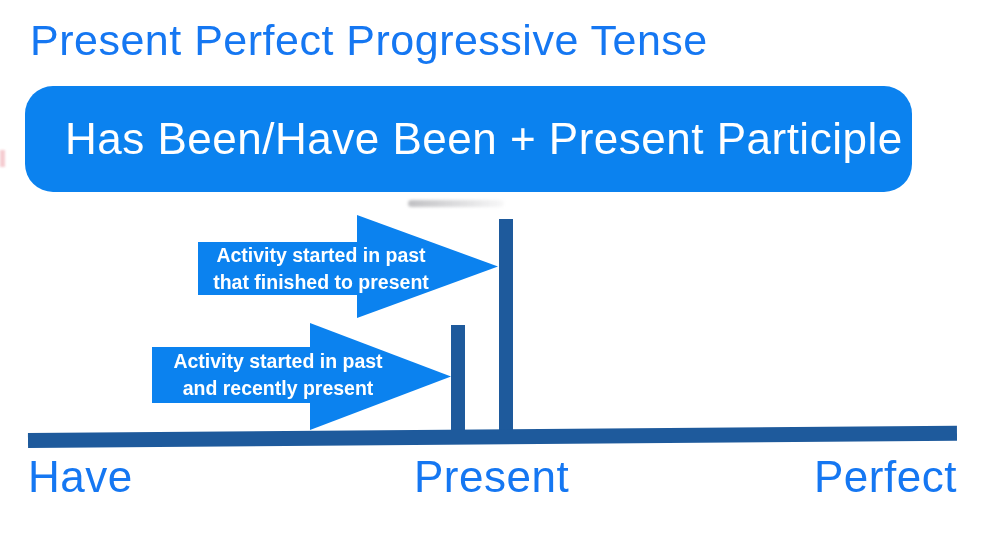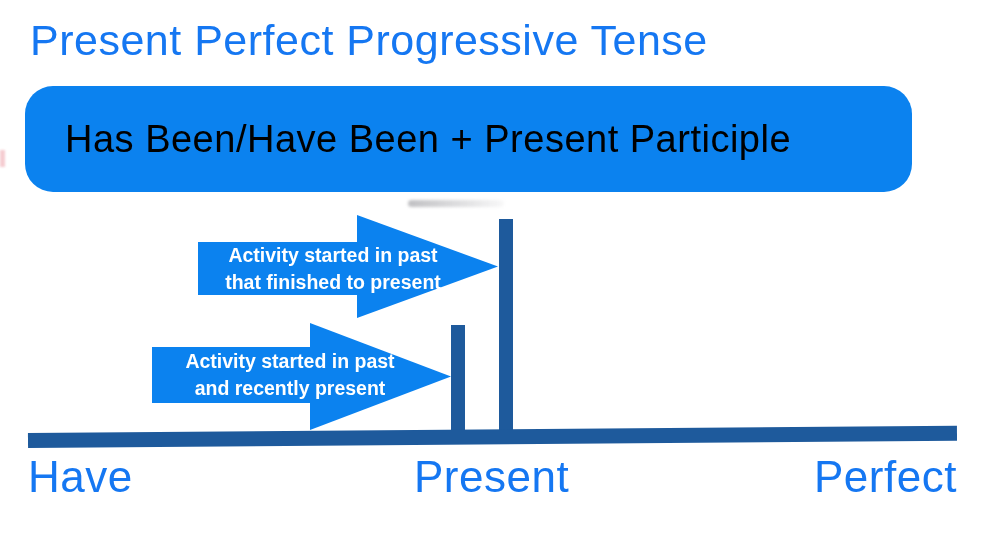--- a/index.html
+++ b/index.html
@@ -28,22 +28,22 @@
     left: 25px;
     top: 86px;
     width: 887px;
     height: 106px;
     background: #0b82ef;
     border-radius: 28px;
     display: flex;
     align-items: center;
   }
   .formula-text {
-    color: #000000;
-    font-size: 38px;
+    color: #ffffff;
+    font-size: 44px;
     font-weight: 400;
     padding-left: 40px;
     white-space: nowrap;
     letter-spacing: 0.5px;
   }
   .arrow-body { position: absolute; background: #0b82ef; }
   .arrow-head {
     position: absolute;
     background: #0b82ef;
     clip-path: polygon(0 0, 100% 50%, 0 100%);
@@ -57,21 +57,20 @@
     display: flex;
     flex-direction: column;
     align-items: center;
     justify-content: center;
     color: #ffffff;
     font-size: 19.5px;
     font-weight: 700;
     line-height: 1.38;
     text-align: center;
     white-space: nowrap;
-    margin-left: 12px;
   }
   .arrow1-label { left: 198px; top: 240px; width: 246px; height: 58px; }
   .arrow2-label { left: 152px; top: 345px; width: 252px; height: 60px; }
   .tick { position: absolute; background: #1e5a9c; }
   .tick-tall  { left: 499px; top: 219px; width: 14px; height: 216px; }
   .tick-short { left: 451px; top: 325px; width: 14px; height: 110px; }
   .timeline-bar {
     position: absolute;
     left: 28px;
     top: 433px;

